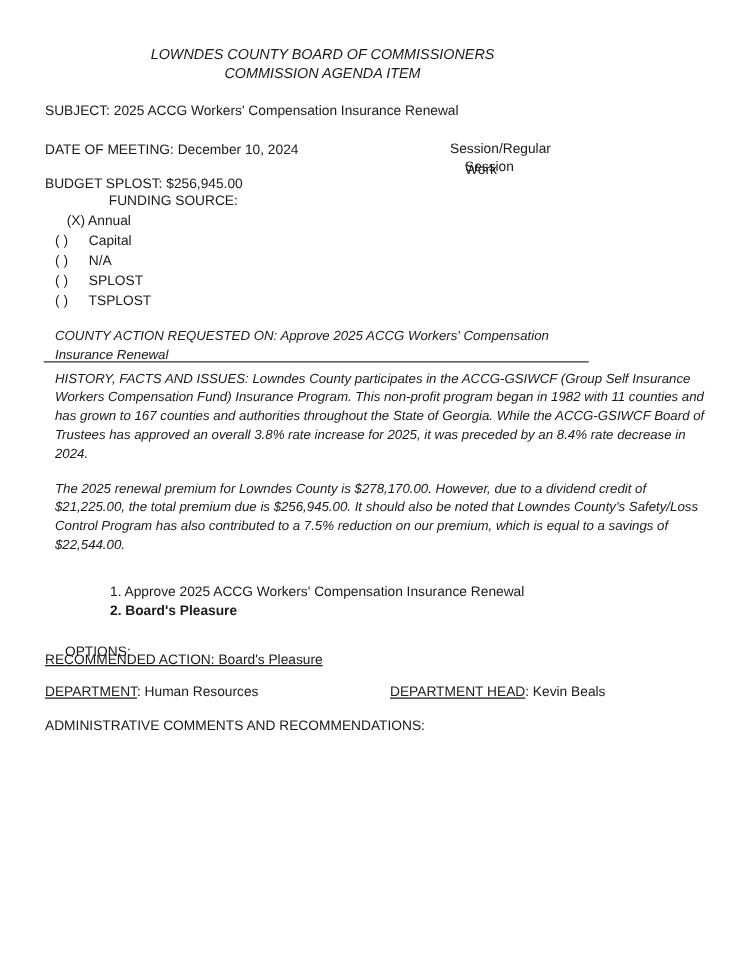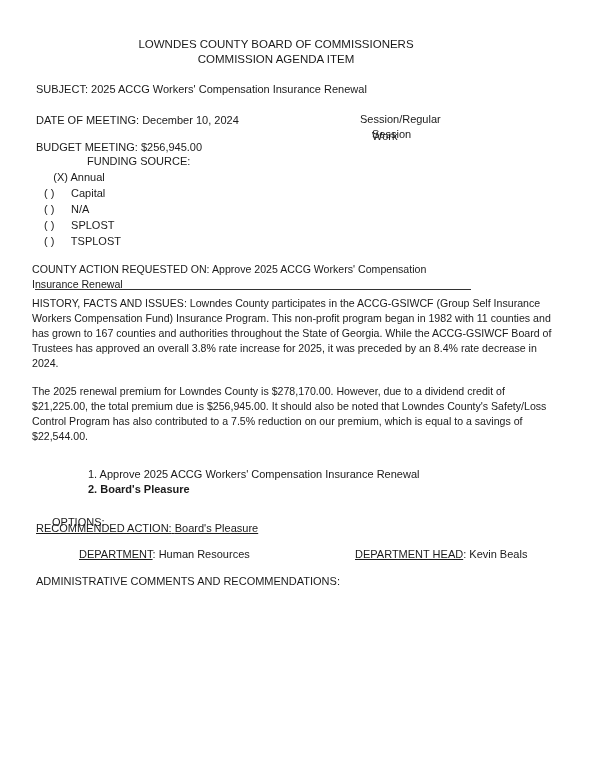--- a/index.html
+++ b/index.html
@@ -13,34 +13,36 @@
       position: relative;
       overflow: hidden;
       font-family: "Liberation Sans", sans-serif;
       color: #1a1a1a;
       font-size: 11px;
       line-height: 15px;
     }
     .abs { position: absolute; white-space: nowrap; }
     .center-title {
       position: absolute;
-      left: 18px;
+      left: 0;
       width: 516px;
       text-align: center;
       font-size: 11.5px;
+      font-style: italic;
     }
     .para {
       position: absolute;
-      left: 32px;
+      left: 44px;
       width: 530px;
       font-size: 10.6px;
       line-height: 15px;
       white-space: normal;
+      font-style: italic;
     }
-    .u { text-decoration: underline; margin-left: 43px; }
+    .u { text-decoration: underline; }
     .hr {
       position: absolute;
       left: 35px;
       width: 436px;
       height: 0;
       border-top: 1px solid #333;
     }
     .fund-row { position: absolute; left: 44px; }
     .fund-mark { display: inline-block; width: 24px; }
   </style>
@@ -58,21 +60,21 @@
 <div class="abs" style="left:372px; top:97px;margin-top:32px;">Work</div>
 <div class="abs" style="left:360px; top:112px;">Session/Regular</div>
 <div class="abs" style="left:372px; top:127px;">Session</div>
 
 <div class="abs" style="left:36px; top:113px;">
   <span>DATE OF MEETING:</span>
   <span>December 10, 2024</span>
 </div>
 
 <div class="abs" style="left:36px; top:140px;">
-  <span>BUDGET MEETING:</span>
+  <span>BUDGET SPLOST:</span>
   <span>$256,945.00</span>
 </div>
 
 <div class="abs" style="left:39px; top:154px;margin-left:48px;">FUNDING SOURCE:</div>
 
 <div class="fund-row" style="top:170px;text-align:right;">
   <span class="fund-mark">(X)</span>
   <span>Annual</span>
 </div>
 <div class="fund-row" style="top:186px;">

